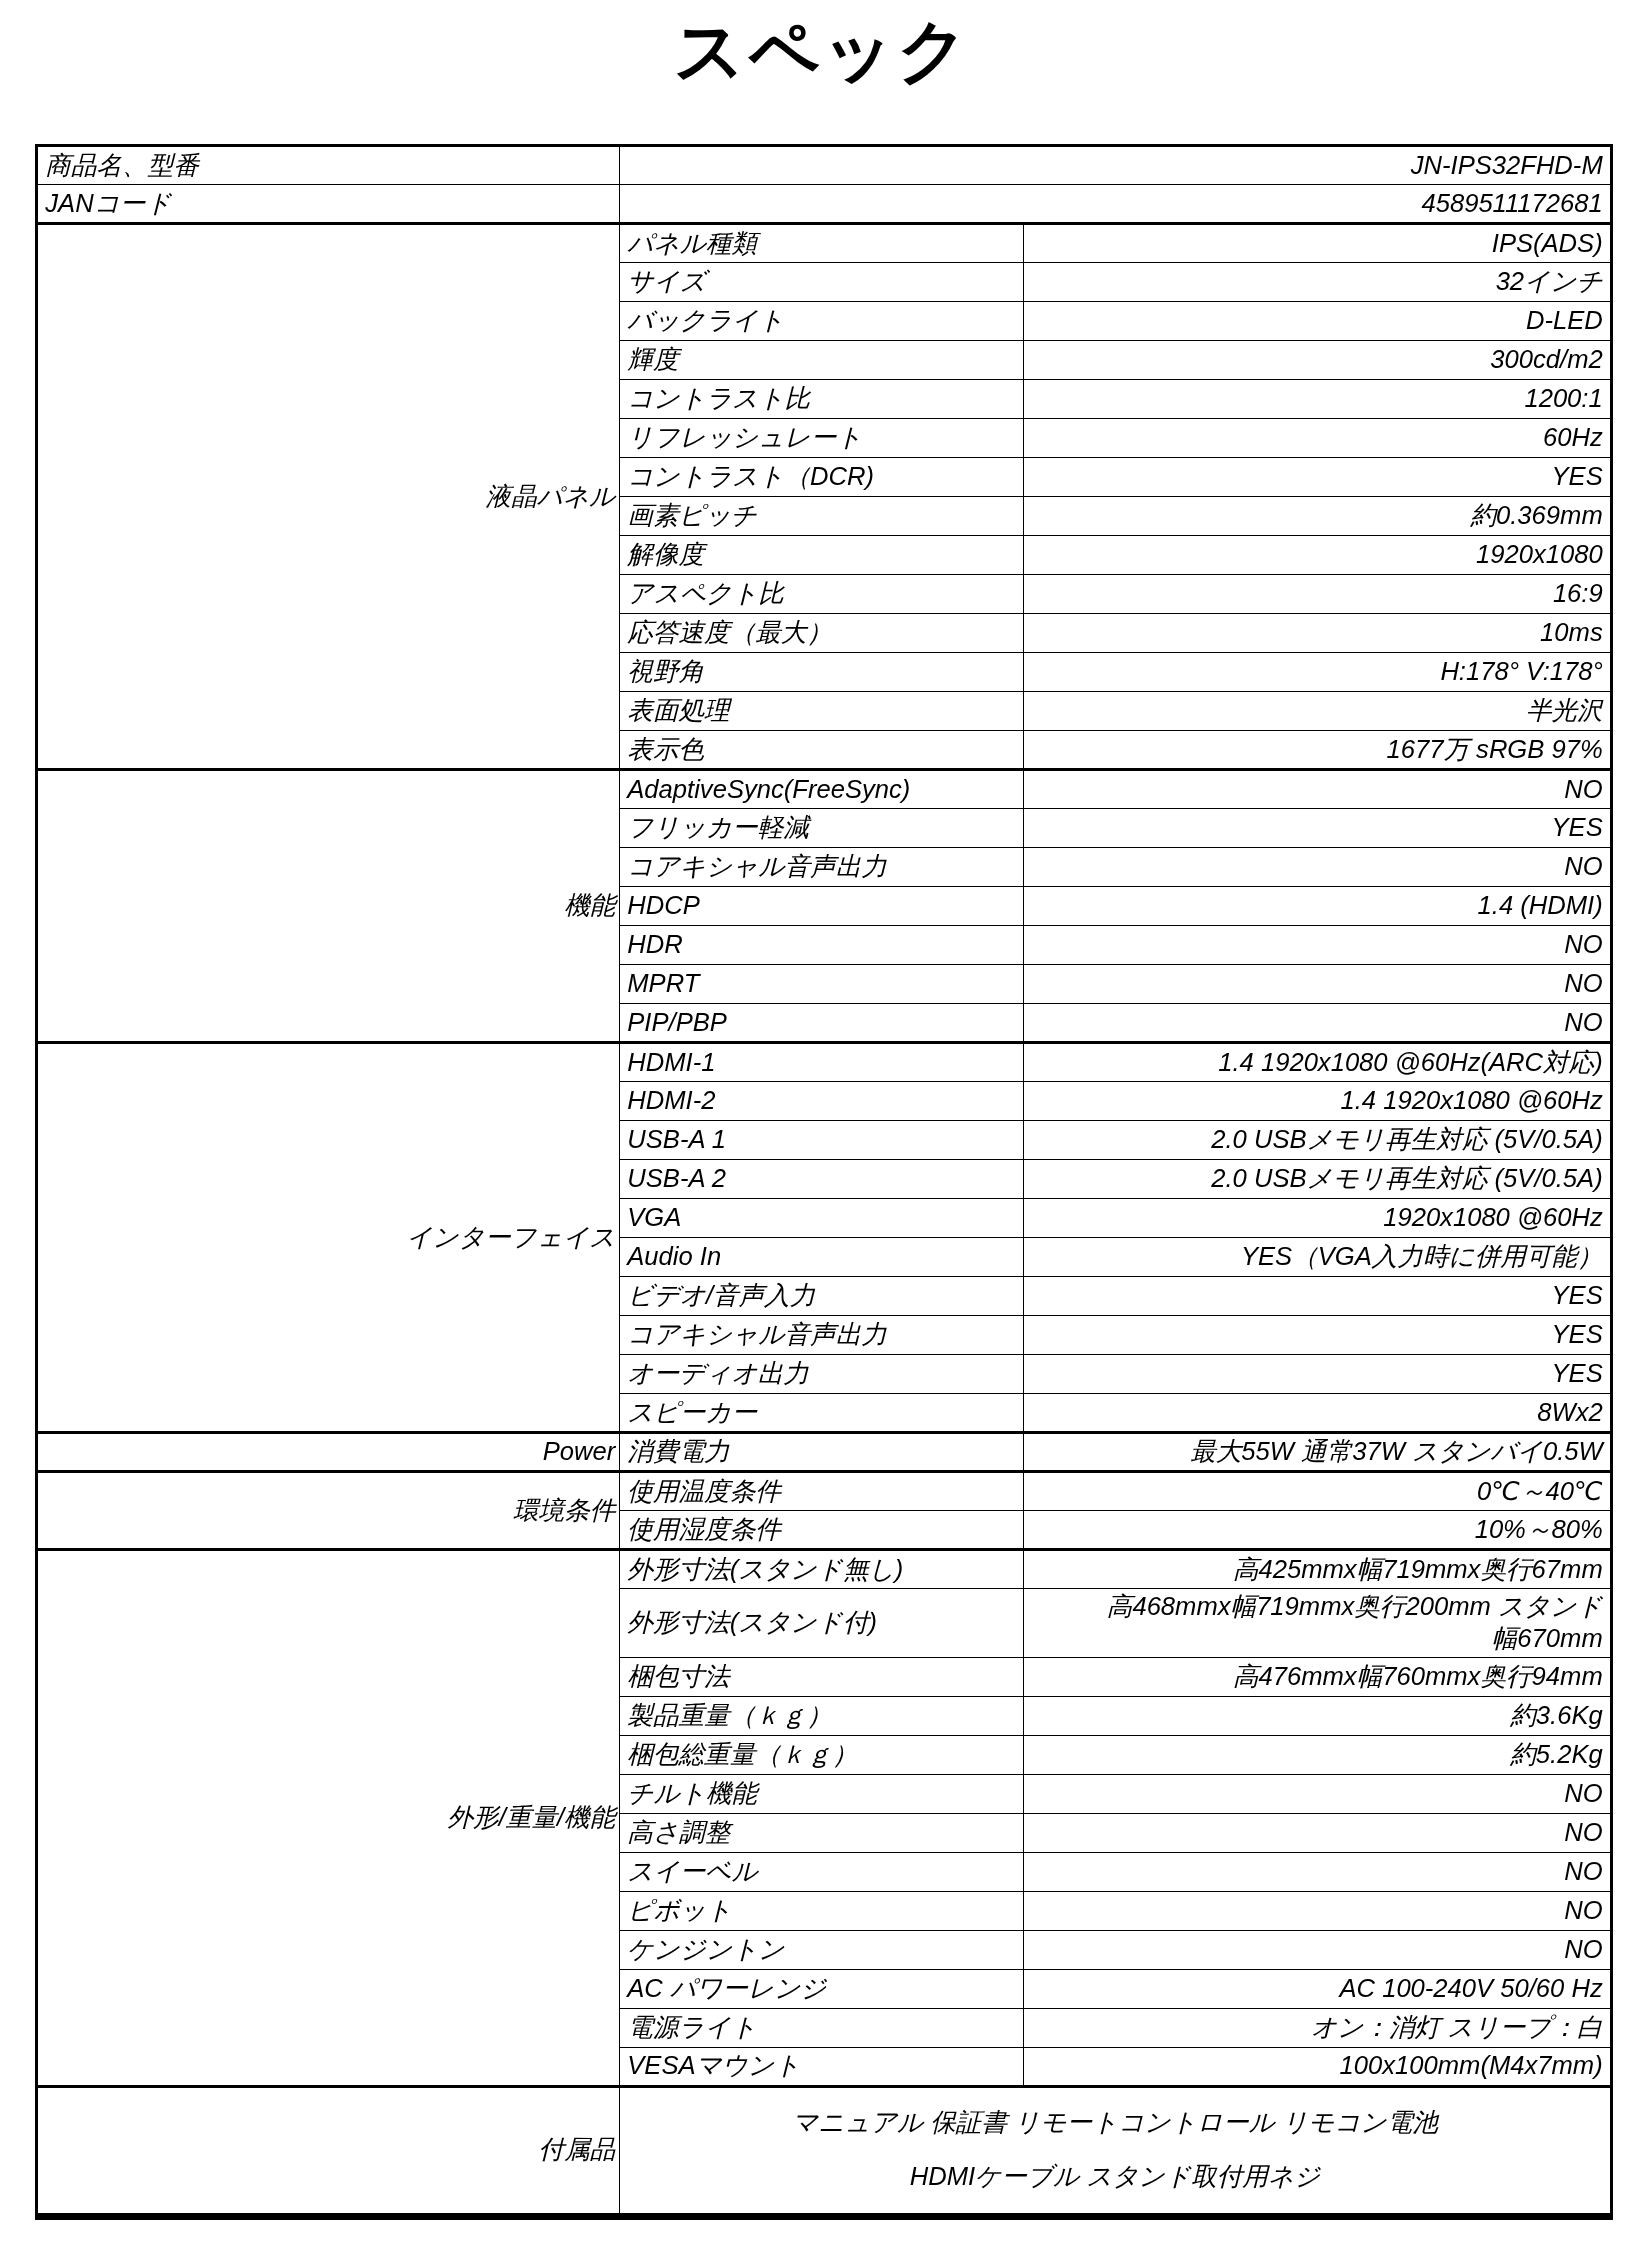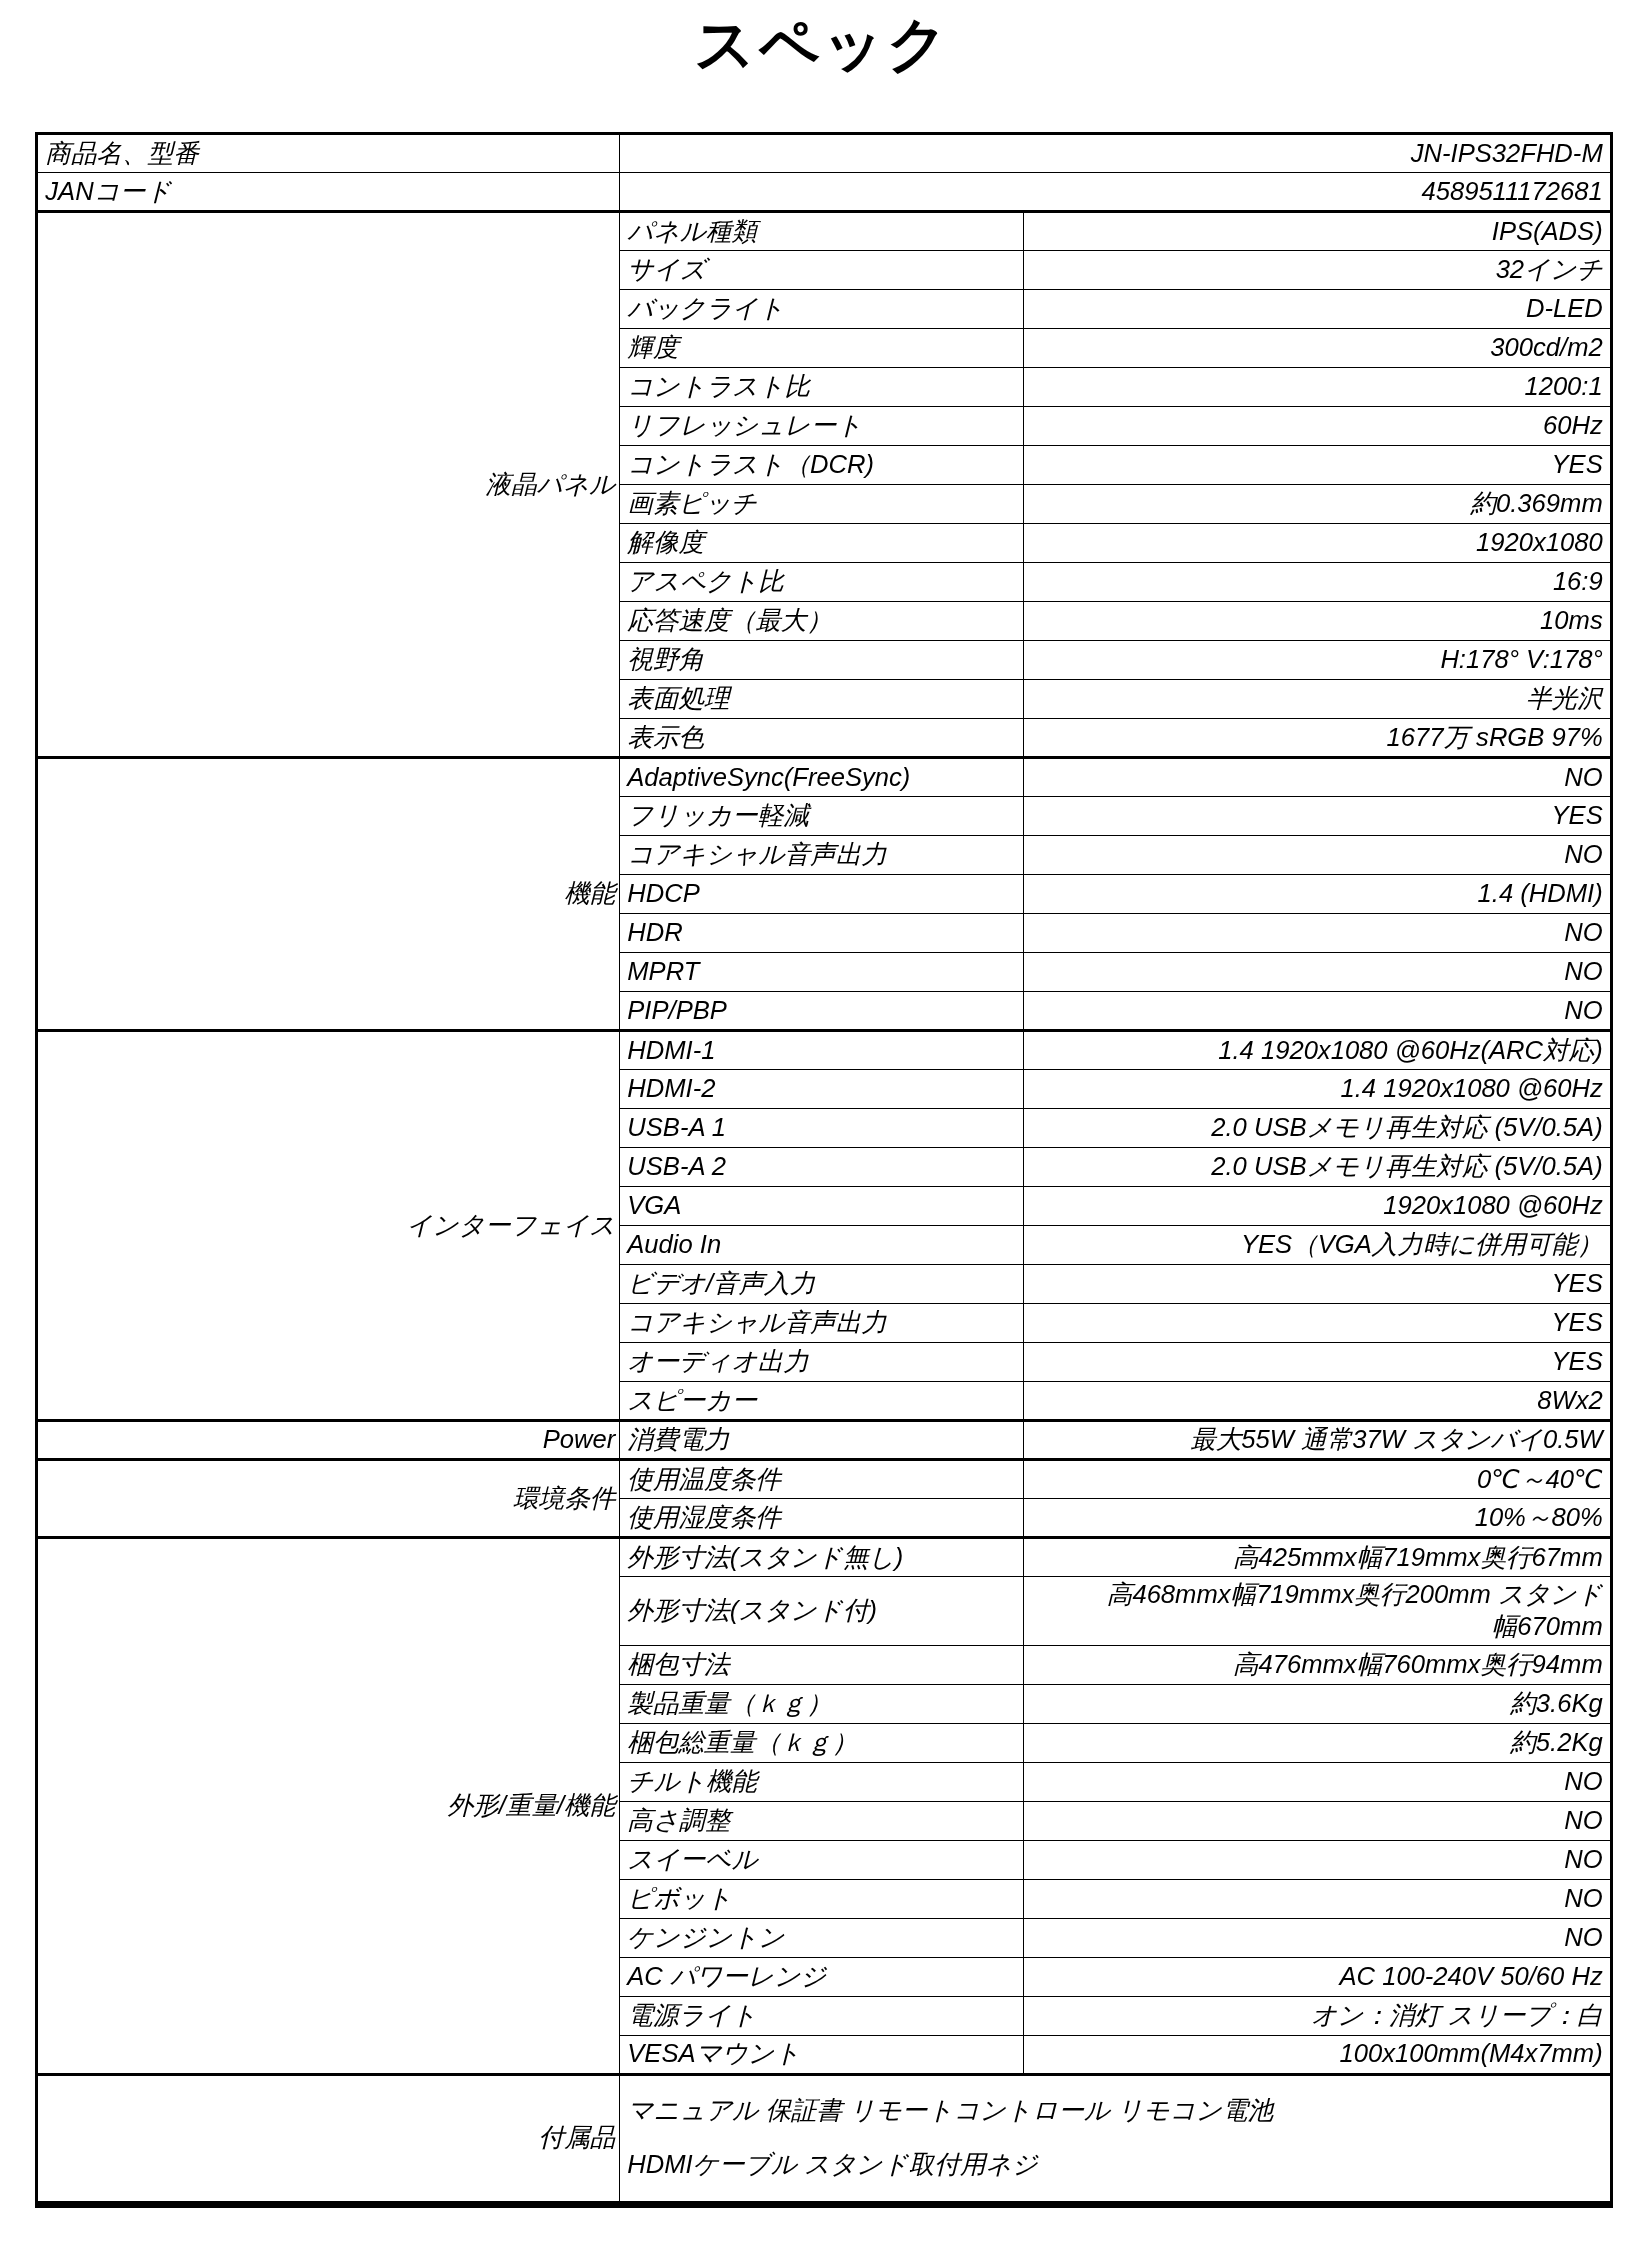--- a/index.html
+++ b/index.html
@@ -10,21 +10,21 @@
   }
   body {
     height: 2246px;
     font-family: "Liberation Sans", "DejaVu Sans", sans-serif;
     color: #000000;
     -webkit-font-smoothing: antialiased;
   }
   .page-title {
     margin: 9.1px 0 51px 0;
     text-align: center;
-    font-size: 60px;
+    font-size: 70px;
     line-height: 1.2;
     font-weight: 700;
     letter-spacing: 2.7px;
   }
   table.spec-table {
     border-collapse: collapse;
     table-layout: fixed;
     margin-left: 35px;
     width: 1575px;
     border: 3.7px solid #000;
@@ -48,21 +48,21 @@
   td.cat {
     text-align: right;
     padding: 1.8px 3.7px;
   }
   td.hdr-lbl { text-align: left; }
   td.lbl { text-align: left; }
   td.val { text-align: right; }
   td.mval { text-align: right; }
   tr.accessories-row { height: 130px; }
   td.acc-val {
-    text-align: left;
+    text-align: center;
     line-height: 2.1;
   }
 </style>
 </head>
 <body>
 
 <div class="page">
 
   <h1 class="page-title">スペック</h1>
 

